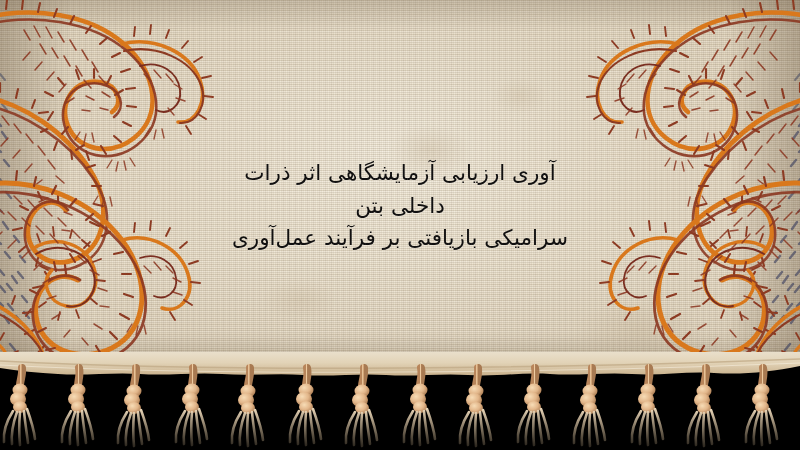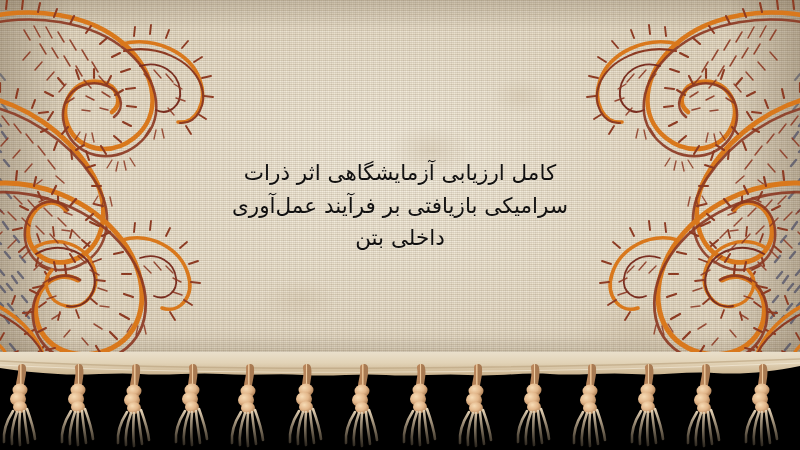--- a/index.html
+++ b/index.html
@@ -364,23 +364,23 @@
           <path d="M156 128 l-5 8 M162 130 l-2 9 M168 129 l2 9"></path>
           <path d="M104 196 l-5 8 M110 198 l-2 9 M116 197 l2 9"></path>
           <path d="M138 324 l-5 8 M144 326 l-2 9 M150 325 l2 9"></path>
           <path d="M86 132 l-5 8 M92 134 l-2 9 M98 133 l2 9"></path>
         </g>
       </g>
     </svg>
   </div>
 
   <div class="title-block">
-    <div class="title-line">کامل ارزیابی آزمایشگاهی اثر ذرات</div>
+    <div class="title-line">آوری ارزیابی آزمایشگاهی اثر ذرات</div>
+    <div class="title-line">داخلی بتن</div>
     <div class="title-line">سرامیکی بازیافتی بر فرآیند عمل‌آوری</div>
-    <div class="title-line">داخلی بتن</div>
   </div>
 
   <div class="fringe-zone">
     <svg width="800" height="98" viewBox="0 0 800 98">
       <defs>
         <linearGradient id="cordg" x1="0" y1="0" x2="1" y2="0">
           <stop offset="0%" stop-color="#b8855a"></stop>
           <stop offset="35%" stop-color="#f0cfa5"></stop>
           <stop offset="60%" stop-color="#e0b383"></stop>
           <stop offset="100%" stop-color="#a87a52"></stop>

